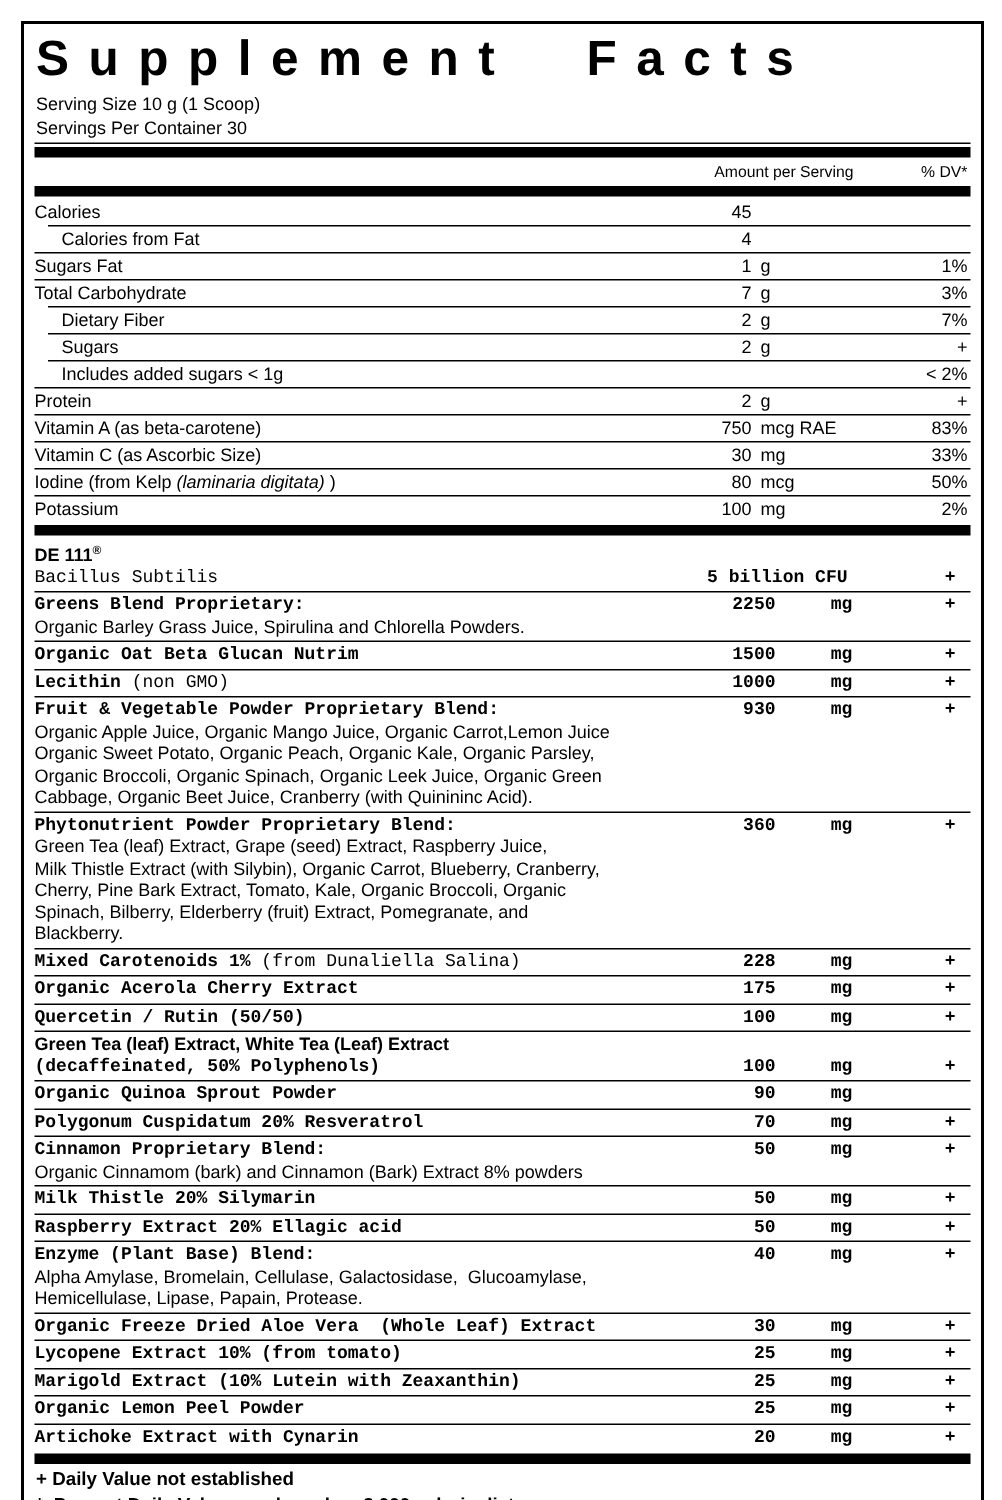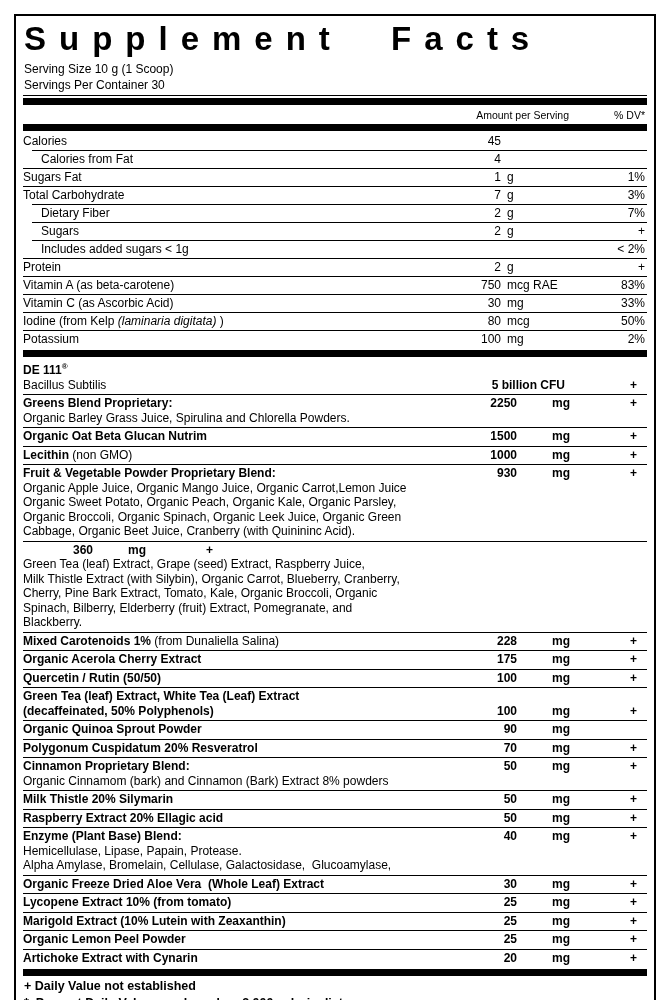--- a/index.html
+++ b/index.html
@@ -49,21 +49,21 @@
 
   
   #blend-rows .block{
     border-top:1.5px solid #000;
     padding:1px 0 2px 0;
     font-size:12px;line-height:14.5px;
   }
   #blend-rows .block:first-child{border-top:none;}
   .pre-line{font-weight:bold;white-space:pre-wrap;}
   .pre-line .sup{font-size:8px;vertical-align:super;}
-  .brow{display:flex;align-items:flex-end;}
+  .brow{display:flex;align-items:flex-end;font-family:Liberation Mono, monospace;}
   .b-name{flex:1;white-space:pre-wrap;}
   .b-name.bold{font-weight:bold;}
   .b-name .note{font-weight:normal;white-space:pre-wrap;}
   .b-num{width:70px;text-align:right;padding-right:14px;font-weight:bold;white-space:pre;}
   .b-unit{width:60px;text-align:center;font-weight:bold;white-space:pre;}
   .b-wide{width:130px;text-align:right;padding-right:26px;font-weight:bold;white-space:pre;}
   .b-plus{width:46px;text-align:right;padding-right:10px;font-weight:bold;white-space:pre;}
   .sub-line{white-space:pre-wrap;}
 
   .footnote{font-size:12.5px;font-weight:bold;line-height:16.5px;white-space:pre-wrap;padding-left:1px;}
@@ -135,21 +135,21 @@
         <span class="n-unit">g</span>
         <span class="n-dv">+</span>
       </div>
       <div class="nrow">
         <span class="n-name">Vitamin A (as beta-carotene)</span>
         <span class="n-num">750</span>
         <span class="n-unit">mcg RAE</span>
         <span class="n-dv">83%</span>
       </div>
       <div class="nrow">
-        <span class="n-name">Vitamin C (as Ascorbic Acid)</span>
+        <span class="n-name">Vitamin C (as Ascorbic Size)</span>
         <span class="n-num">30</span>
         <span class="n-unit">mg</span>
         <span class="n-dv">33%</span>
       </div>
       <div class="nrow">
         <span class="n-name">Iodine (from Kelp <em>(laminaria digitata)</em> )</span>
         <span class="n-num">80</span>
         <span class="n-unit">mcg</span>
         <span class="n-dv">50%</span>
       </div>
@@ -204,20 +204,21 @@
           <span class="b-unit">mg</span>
           <span class="b-plus">+</span>
         </div>
         <div class="sub-line">Organic Apple Juice, Organic Mango Juice, Organic Carrot,Lemon Juice</div>
         <div class="sub-line">Organic Sweet Potato, Organic Peach, Organic Kale, Organic Parsley,</div>
         <div class="sub-line">Organic Broccoli, Organic Spinach, Organic Leek Juice, Organic Green</div>
         <div class="sub-line">Cabbage, Organic Beet Juice, Cranberry (with Quinininc Acid).</div>
       </div>
       <div class="block">
         <div class="brow">
+          <span class="b-name bold">Phytonutrient Powder Proprietary Blend:</span>
           <span class="b-num">360</span>
           <span class="b-unit">mg</span>
           <span class="b-plus">+</span>
         </div>
         <div class="sub-line">Green Tea (leaf) Extract, Grape (seed) Extract, Raspberry Juice,</div>
         <div class="sub-line">Milk Thistle Extract (with Silybin), Organic Carrot, Blueberry, Cranberry,</div>
         <div class="sub-line">Cherry, Pine Bark Extract, Tomato, Kale, Organic Broccoli, Organic</div>
         <div class="sub-line">Spinach, Bilberry, Elderberry (fruit) Extract, Pomegranate, and</div>
         <div class="sub-line">Blackberry.</div>
       </div>
@@ -295,22 +296,22 @@
           <span class="b-plus">+</span>
         </div>
       </div>
       <div class="block">
         <div class="brow">
           <span class="b-name bold">Enzyme (Plant Base) Blend:</span>
           <span class="b-num">40</span>
           <span class="b-unit">mg</span>
           <span class="b-plus">+</span>
         </div>
+        <div class="sub-line">Alpha Amylase, Bromelain, Cellulase, Galactosidase,  Glucoamylase,</div>
         <div class="sub-line">Hemicellulase, Lipase, Papain, Protease.</div>
-        <div class="sub-line">Alpha Amylase, Bromelain, Cellulase, Galactosidase,  Glucoamylase,</div>
       </div>
       <div class="block">
         <div class="brow">
           <span class="b-name bold">Organic Freeze Dried Aloe Vera  (Whole Leaf) Extract</span>
           <span class="b-num">30</span>
           <span class="b-unit">mg</span>
           <span class="b-plus">+</span>
         </div>
       </div>
       <div class="block">

